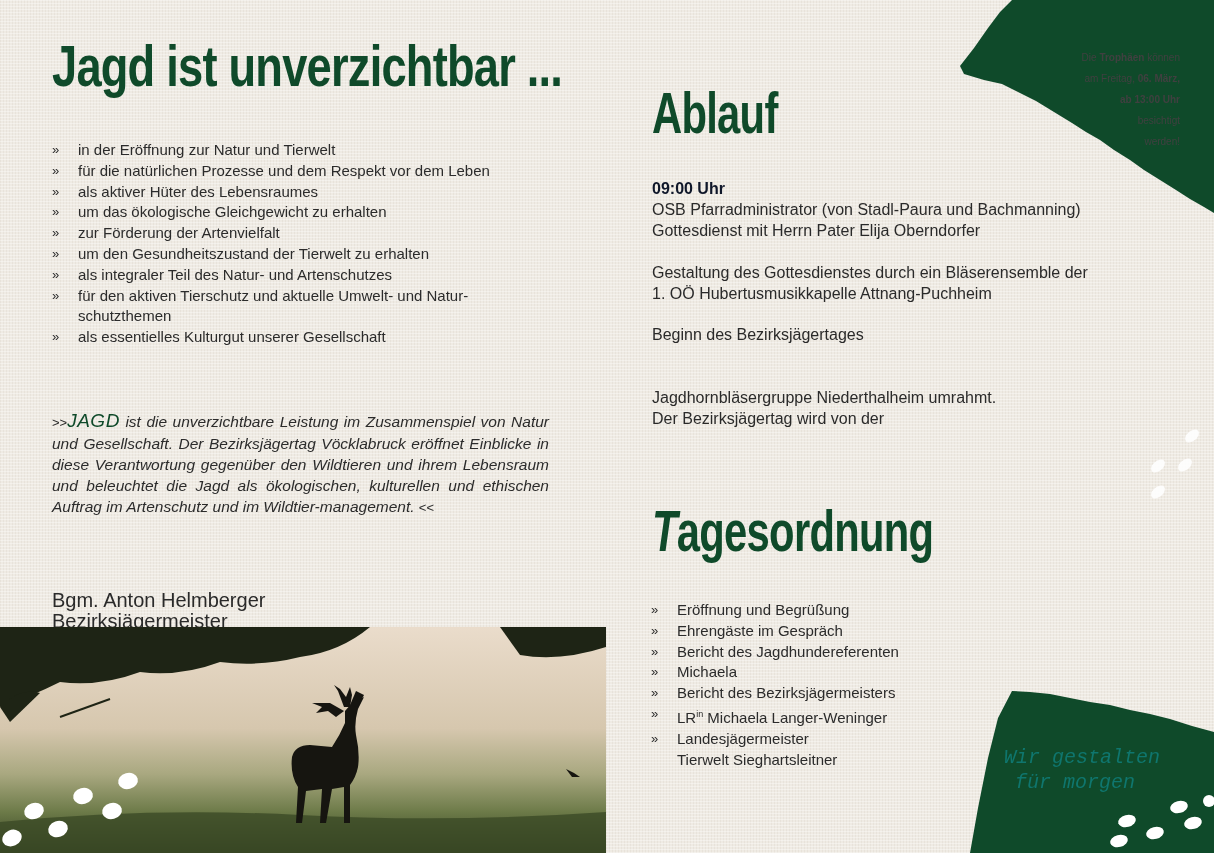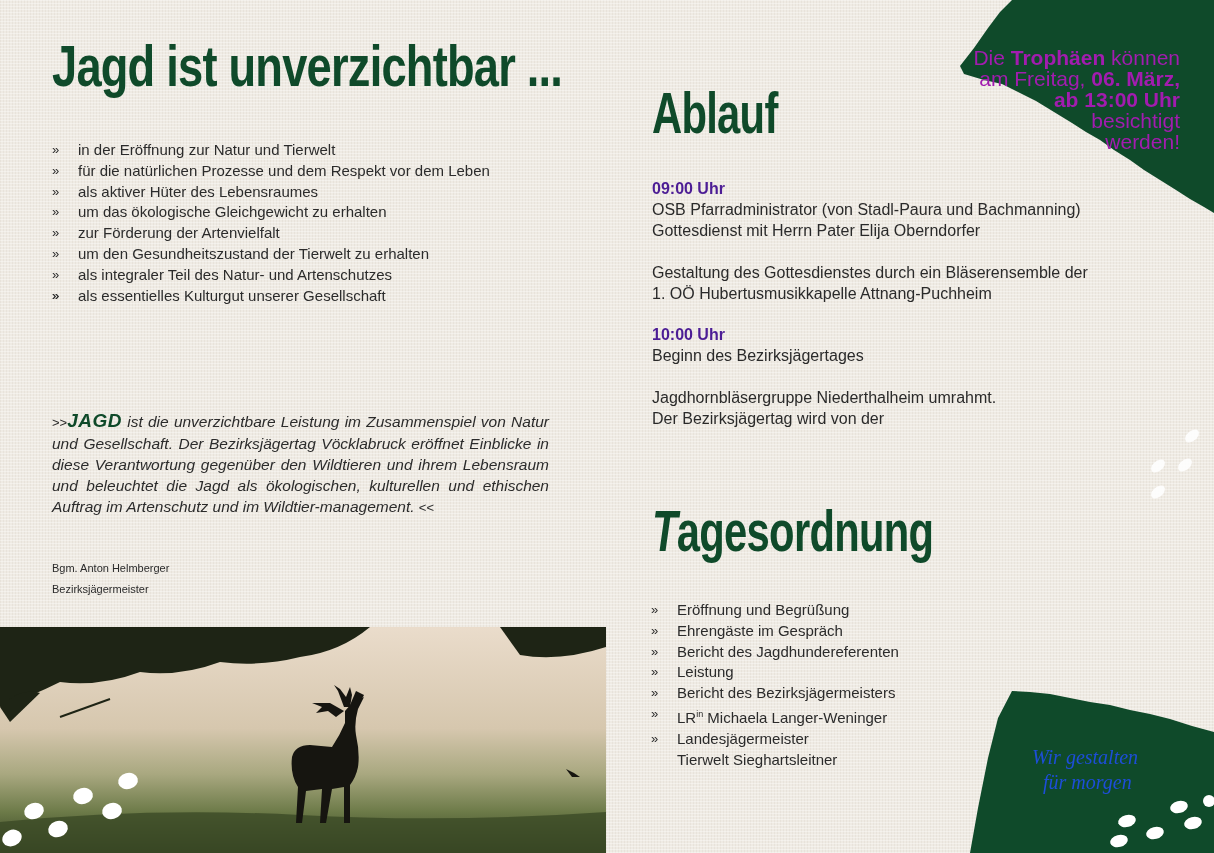--- a/index.html
+++ b/index.html
@@ -27,45 +27,45 @@
   ul.bullets { position:absolute; list-style:none; margin:0; padding:0; font-size:15px; line-height:20.8px; color:#2b2b2b; }
   ul.bullets li { position:relative; padding-left:26px; }
   ul.bullets li .mark { position:absolute; left:0; top:0; font-size:13px; }
   .left-list { left:52px; top:140px; width:470px; }
   .tages-list { left:651px; top:600px; width:300px; }
 
   .quote {
     position:absolute; left:52px; top:410px; width:497px;
     font-style:italic; font-size:15.5px; line-height:21px; text-align:justify; color:#2b2b2b;
   }
-  .quote .lead { color:#0f4a2a; font-weight:bold; font-size:19px; letter-spacing:0.5px; }
+  .quote .lead { color:#0f4a2a; font-weight:normal; font-size:19px; letter-spacing:0.5px; }
   .quote .qm { font-style:normal; font-size:13px; color:#2b2b2b; }
 
-  .signature { position:absolute; left:52px; top:558px; font-size:11px; line-height:21px; }
+  .signature { position:absolute; left:52px; top:590px; font-size:20px; line-height:21px; }
 
   .ablauf-block { position:absolute; left:652px; width:500px; font-size:16px; line-height:21px; }
-  .ablauf-block .time { font-weight:bold; color:#4c1d95; }
+  .ablauf-block .time { font-weight:bold; color:#0f172a; }
 
   .photo {
     position:absolute; left:0; top:627px; width:606px; height:226px; overflow:hidden;
     background:linear-gradient(180deg, #e8d9c6 0%, #d9c7ae 40%, #b8ad8c 62%, #7f8a5c 78%, #3f4a2a 100%);
   }
   .photo svg { position:absolute; left:0; top:0; }
 
   .green-corner { position:absolute; right:0; top:0; }
   .trophy-text {
     position:absolute; right:34px; top:47px; width:230px; text-align:right;
-    color:#a21caf; font-size:21px; line-height:21px;
+    color:#404040; font-size:10px; line-height:21px;
   }
   .trophy-text b { font-weight:bold; }
 
   .green-bottom { position:absolute; right:0; bottom:0; }
   .slogan {
-    position:absolute; left:1004px; top:745px; color:#1d4ed8;
-    font-family:Liberation Serif, serif; font-style:italic; font-size:20px; line-height:25px;margin-left:28px;
+    position:absolute; left:1004px; top:745px; color:#0f766e;
+    font-family:Liberation Mono, monospace; font-style:italic; font-size:20px; line-height:25px;
   }
   .slogan span { display:block; }
   .slogan .l2 { padding-left:11px; }
 
   .prints { position:absolute; }
 </style>
 </head>
 <body>
 
 <svg class="green-corner" width="260" height="215" viewBox="0 0 260 215">
@@ -82,21 +82,21 @@
 <h1 class="headline h-main">Jagd ist unverzichtbar ...</h1>
 
 <ul class="bullets left-list">
   <li><span class="mark">»</span><span>in der Eröffnung zur Natur und Tierwelt</span></li>
   <li><span class="mark">»</span><span>für die natürlichen Prozesse und dem Respekt vor dem Leben</span></li>
   <li><span class="mark">»</span><span>als aktiver Hüter des Lebensraumes</span></li>
   <li><span class="mark">»</span><span>um das ökologische Gleichgewicht zu erhalten</span></li>
   <li><span class="mark">»</span><span>zur Förderung der Artenvielfalt</span></li>
   <li><span class="mark">»</span><span>um den Gesundheitszustand der Tierwelt zu erhalten</span></li>
   <li><span class="mark">»</span><span>als integraler Teil des Natur- und Artenschutzes</span></li>
-  <li style="width:430px"><span class="mark">»</span></li>
+  <li style="width:430px"><span class="mark">»</span><span>für den aktiven Tierschutz und aktuelle Umwelt- und Natur-schutzthemen</span></li>
   <li><span class="mark">»</span><span>als essentielles Kulturgut unserer Gesellschaft</span></li>
 </ul>
 
 <div class="quote">
   <span class="qm">&gt;&gt;</span><span class="lead">JAGD</span><span> ist die unverzichtbare Leistung im Zusammenspiel von Natur und Gesellschaft. Der Bezirksjägertag Vöcklabruck eröffnet Einblicke in diese Verantwortung gegenüber den Wildtieren und ihrem Lebensraum und beleuchtet die Jagd als ökologischen, kulturellen und ethischen Auftrag im Artenschutz und im Wildtier-management. </span><span class="qm">&lt;&lt;</span>
 </div>
 
 <div class="signature">
   <div>Bgm. Anton Helmberger</div>
   <div>Bezirksjägermeister</div>
@@ -134,35 +134,34 @@
 <div class="ablauf-block" style="top:178px">
   <div class="time">09:00 Uhr</div>
   <div>OSB Pfarradministrator (von Stadl-Paura und Bachmanning)</div>
   <div>Gottesdienst mit Herrn Pater Elija Oberndorfer</div>
 </div>
 <div class="ablauf-block" style="top:262px">
   <div>Gestaltung des Gottesdienstes durch ein Bläserensemble der</div>
   <div>1. OÖ Hubertusmusikkapelle  Attnang-Puchheim</div>
 </div>
 <div class="ablauf-block" style="top:324px">
-  <div class="time">10:00 Uhr</div>
   <div>Beginn des Bezirksjägertages</div>
 </div>
 <div class="ablauf-block" style="top:387px">
   <div>Jagdhornbläsergruppe Niederthalheim umrahmt.</div>
   <div>Der Bezirksjägertag wird von der</div>
 </div>
 
 <h2 class="headline h-tages"><span class="t-ital">T</span><span>agesordnung</span></h2>
 
 <ul class="bullets tages-list">
   <li><span class="mark">»</span><span>Eröffnung und Begrüßung</span></li>
   <li><span class="mark">»</span><span>Ehrengäste im Gespräch</span></li>
   <li><span class="mark">»</span><span>Bericht des Jagdhundereferenten</span></li>
-  <li><span class="mark">»</span><span>Leistung</span></li>
+  <li><span class="mark">»</span><span>Michaela</span></li>
   <li><span class="mark">»</span><span>Bericht des Bezirksjägermeisters</span></li>
   <li><span class="mark">»</span><span>LR</span><sup style="font-size:9px">in</sup><span> Michaela Langer-Weninger</span></li>
   <li><span class="mark">»</span><span>Landesjägermeister</span><br><span>Tierwelt Sieghartsleitner</span></li>
 </ul>
 
 <svg class="green-bottom" width="244" height="165" viewBox="0 0 244 165">
   <path d="M42,3 L60,4 L80,6 L100,10 L120,14 L140,17 L160,22 L180,26 L200,31 L222,38 L244,44 L244,165 L0,165 L8,120 L18,70 L28,30 Z" fill="#0f4a2a"></path>
 </svg>
 <div class="slogan">
   <span>Wir gestalten</span>

